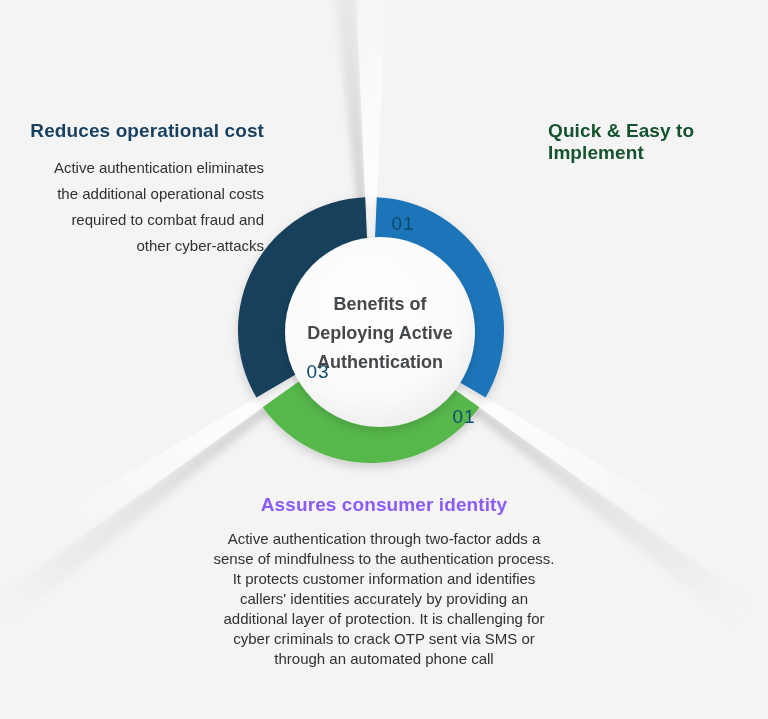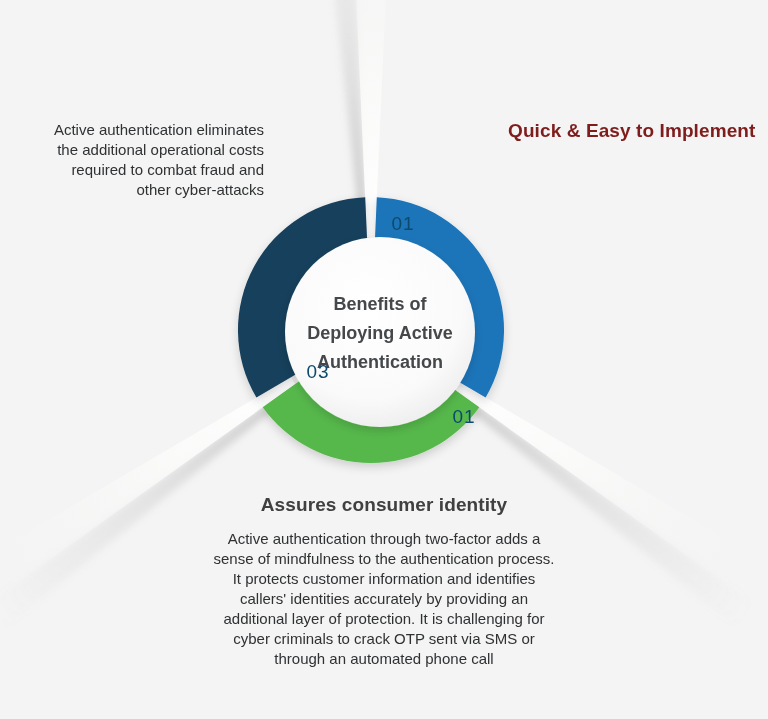--- a/index.html
+++ b/index.html
@@ -4,21 +4,21 @@
 <style>
   html,body{margin:0;padding:0;background:#f4f4f4;}
   .stage{
     position:relative;width:768px;height:719px;overflow:hidden;
     background:#f4f4f4;
     font-family:"Liberation Sans","DejaVu Sans",sans-serif;
   }
   .ring-svg{position:absolute;left:0;top:0;}
   .benefit{position:absolute;}
   .benefit h2{margin:0 0 13px 0;font-size:19px;font-weight:bold;letter-spacing:0.1px;}
-  .benefit p{margin:0;font-size:15px;line-height:20px;color:#2f3133;white-space:pre-line;}
+  .benefit p{margin:0;font-size:15px;line-height:26px;color:#2f3133;white-space:pre-line;}
   #benefit-left{left:4px;top:120px;width:260px;text-align:right;}
   #benefit-right{left:508px;top:120px;width:256px;text-align:left;}
   #benefit-bottom{left:134px;top:494px;width:500px;text-align:center;}
   #benefit-bottom p{line-height:20px;}
   .center-title{
     position:absolute;left:230px;top:290px;width:300px;
     text-align:center;font-size:18px;font-weight:bold;line-height:29px;
     white-space:pre-line;
   }
   .seg-number{
@@ -86,32 +86,33 @@
 
   <div class="center-title" style="color: rgb(69, 72, 75);">Benefits of
 Deploying Active
 Authentication</div>
 
   <div class="seg-number" id="seg-number-01">01</div>
   <div class="seg-number" id="seg-number-02">01</div>
   <div class="seg-number" id="seg-number-03">03</div>
 
   <div class="benefit" id="benefit-left">
+    <h2 style="color: rgb(23, 63, 95);">Reduces operational cost</h2>
     <p>Active authentication eliminates
 the additional operational costs
 required to combat fraud and
 other cyber-attacks</p>
   </div>
 
   <div class="benefit" id="benefit-right">
-    <h2 style="color: #7f1d1d;">Quick &amp; Easy to Implement</h2>
+    <h2 style="color: #14532d; margin-left: 40px;">Quick &amp; Easy to Implement</h2>
   </div>
 
   <div class="benefit" id="benefit-bottom">
-    <h2 style="color: #404040;">Assures consumer identity</h2>
+    <h2 style="color: #8b5cf6;">Assures consumer identity</h2>
     <p>Active authentication through two-factor adds a
 sense of mindfulness to the authentication process.
 It protects customer information and identifies
 callers' identities accurately by providing an
 additional layer of protection. It is challenging for
 cyber criminals to crack OTP sent via SMS or
 through an automated phone call</p>
   </div>
 
 </div>

